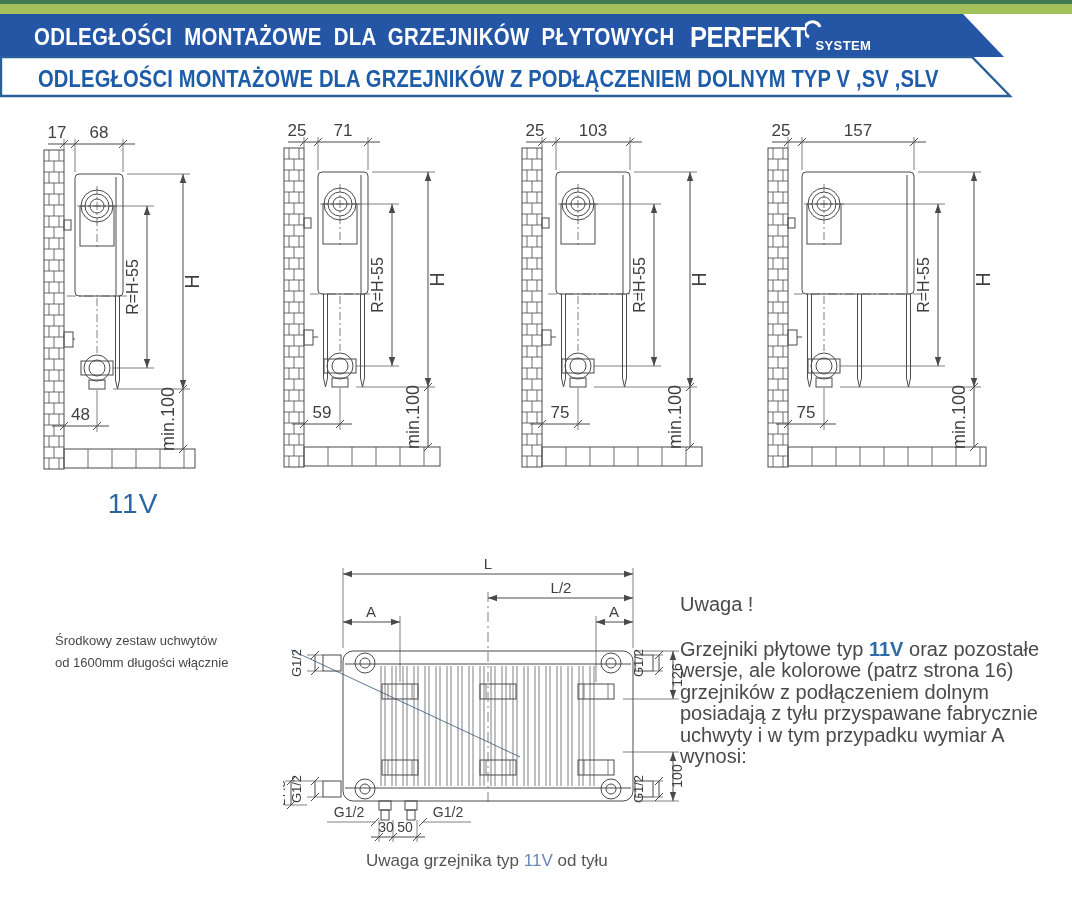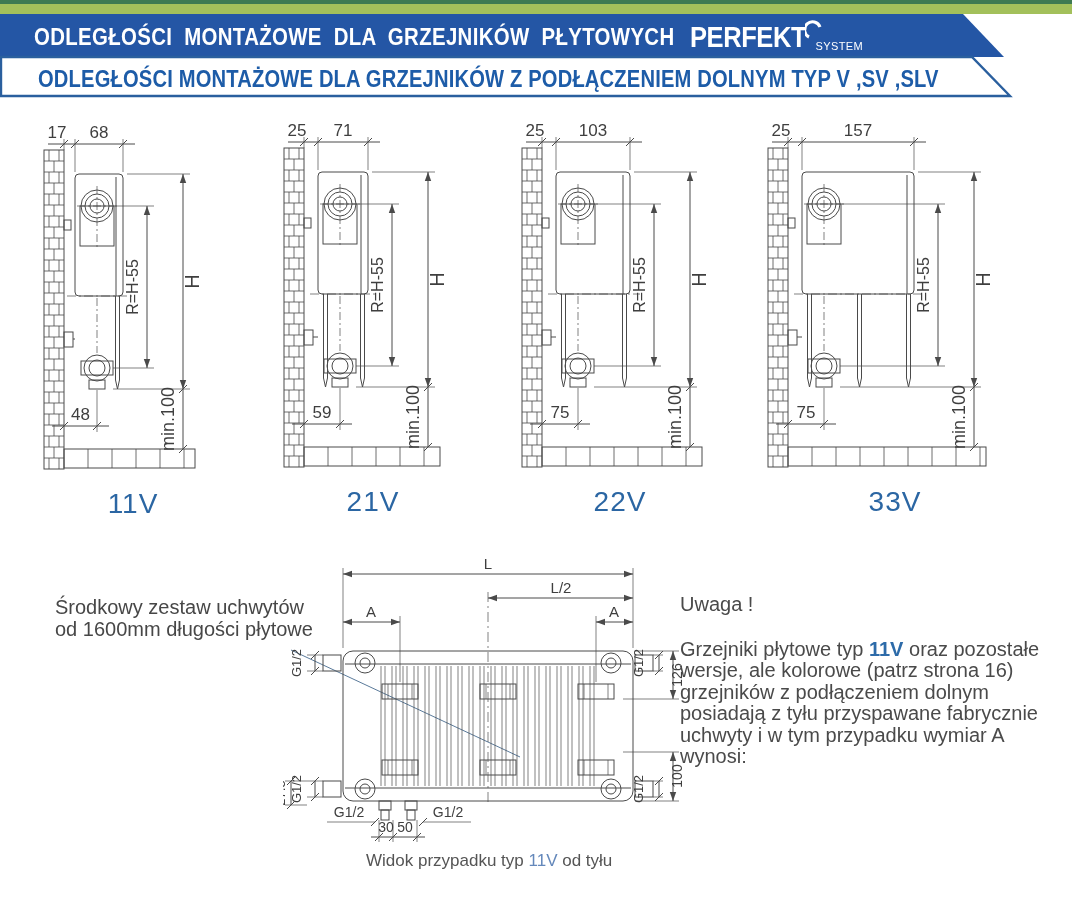--- a/index.html
+++ b/index.html
@@ -5,25 +5,25 @@
 *{margin:0;padding:0;box-sizing:border-box}
 html,body{width:1072px;height:898px;background:#fff;font-family:"Liberation Sans",sans-serif;overflow:hidden}
 .stage{position:absolute;left:0;top:0;width:1072px;height:756px;background:#fff}
 .strip-dark{position:absolute;top:0;left:0;width:1072px;height:4px;background:#3e7a52}
 .strip-green{position:absolute;top:4px;left:0;width:1072px;height:10px;background:#a3c05b}
 .banners{position:absolute;top:0;left:0}
 .main-title{position:absolute;left:34px;top:23px;font-size:24px;font-weight:700;color:#fff;white-space:nowrap;transform:scaleX(.85);transform-origin:left center;word-spacing:7px;letter-spacing:.4px}
 .brand{position:absolute;left:690px;top:20px;color:#fff;white-space:nowrap}
 .brand-main{font-size:30px;font-weight:800;letter-spacing:-.5px;display:inline-block;transform:scaleX(.85);transform-origin:left center}
 .brand-curl{position:relative;left:-26px;top:-8px}
-.brand-sub{font-size:11px;font-weight:400;letter-spacing:.4px;position:relative;left:-40px;top:3px}
+.brand-sub{font-size:13px;font-weight:700;letter-spacing:.4px;position:relative;left:-40px;top:3px}
 .sub-title{position:absolute;left:38px;top:65px;font-size:24px;font-weight:700;color:#1d5ca8;white-space:nowrap;transform:scaleX(.84);transform-origin:left center;letter-spacing:.2px}
 .diag{position:absolute}
 .type-label{margin-top:10px;text-align:center;font-size:28px;color:#2b66a3;letter-spacing:1px}
-.note-left{position:absolute;left:55px;top:597px;font-size:20px;line-height:21.5px;color:#474747}
+.note-left{position:absolute;left:55px;top:630px;font-size:13px;line-height:21.5px;color:#474747}
 .leader{position:absolute;left:0;top:0;pointer-events:none}
 .rear-wrap{position:absolute;left:283px;top:556px}
 .caption{position:absolute;left:366px;top:851px;font-size:17px;color:#555}
 .cap-blue{color:#6488bb}
 .note-right{position:absolute;left:680px;top:594px;width:392px;font-size:20px;line-height:21.5px;color:#4a4a4a}
 .warn-title{margin-bottom:23px}
 .warn-para{margin-bottom:10px}
 .spec{margin-bottom:7px}
 .tok{color:#2d6ba9;font-weight:700}
 svg text{font-family:"Liberation Sans",sans-serif}
@@ -319,21 +319,20 @@
         <line x1="170" y1="265" x2="170" y2="325" stroke="#4a4a4a" stroke-width="1"></line>
         <line x1="166" y1="269" x2="174" y2="261" stroke="#4a4a4a" stroke-width="1"></line>
         <line x1="166" y1="329" x2="174" y2="321" stroke="#4a4a4a" stroke-width="1"></line>
         <text x="161" y="295" fill="#3f3f3f" font-size="18" text-anchor="middle" transform="rotate(-90 161 295)">min.100</text>
         <line x1="34" y1="302" x2="94" y2="302" stroke="#4a4a4a" stroke-width="1"></line>
         <line x1="42" y1="306" x2="50" y2="298" stroke="#4a4a4a" stroke-width="1"></line>
         <line x1="78" y1="306" x2="86" y2="298" stroke="#4a4a4a" stroke-width="1"></line>
         <line x1="82" y1="266" x2="82" y2="308" stroke="#4a4a4a" stroke-width="0.7"></line>
         <text x="64" y="296" fill="#3f3f3f" font-size="17" text-anchor="middle">59</text>
       </svg>
-    <div class="type-label">21V</div>
   </div>
   <div class="diag" style="left:496px;top:122px;width:248px">
     <svg id="sv2" width="248" height="350" viewBox="0 0 248 350">
         <rect x="26" y="26" width="20" height="319" fill="none" stroke="#4a4a4a" stroke-width="1"></rect>
         <line x1="31" y1="26" x2="31" y2="37" stroke="#4a4a4a" stroke-width="0.8"></line>
         <line x1="41" y1="26" x2="41" y2="37" stroke="#4a4a4a" stroke-width="0.8"></line>
         <line x1="26" y1="37" x2="46" y2="37" stroke="#4a4a4a" stroke-width="0.8"></line>
         <line x1="36" y1="37" x2="36" y2="48" stroke="#4a4a4a" stroke-width="0.8"></line>
         <line x1="26" y1="48" x2="46" y2="48" stroke="#4a4a4a" stroke-width="0.8"></line>
         <line x1="31" y1="48" x2="31" y2="59" stroke="#4a4a4a" stroke-width="0.8"></line>
@@ -457,21 +456,20 @@
         <line x1="194" y1="265" x2="194" y2="325" stroke="#4a4a4a" stroke-width="1"></line>
         <line x1="190" y1="269" x2="198" y2="261" stroke="#4a4a4a" stroke-width="1"></line>
         <line x1="190" y1="329" x2="198" y2="321" stroke="#4a4a4a" stroke-width="1"></line>
         <text x="185" y="295" fill="#3f3f3f" font-size="18" text-anchor="middle" transform="rotate(-90 185 295)">min.100</text>
         <line x1="34" y1="302" x2="94" y2="302" stroke="#4a4a4a" stroke-width="1"></line>
         <line x1="42" y1="306" x2="50" y2="298" stroke="#4a4a4a" stroke-width="1"></line>
         <line x1="78" y1="306" x2="86" y2="298" stroke="#4a4a4a" stroke-width="1"></line>
         <line x1="82" y1="266" x2="82" y2="308" stroke="#4a4a4a" stroke-width="0.7"></line>
         <text x="64" y="296" fill="#3f3f3f" font-size="17" text-anchor="middle">75</text>
       </svg>
-    <div class="type-label">22V</div>
   </div>
   <div class="diag" style="left:742px;top:122px;width:306px">
     <svg id="sv3" width="306" height="350" viewBox="0 0 306 350">
         <rect x="26" y="26" width="20" height="319" fill="none" stroke="#4a4a4a" stroke-width="1"></rect>
         <line x1="31" y1="26" x2="31" y2="37" stroke="#4a4a4a" stroke-width="0.8"></line>
         <line x1="41" y1="26" x2="41" y2="37" stroke="#4a4a4a" stroke-width="0.8"></line>
         <line x1="26" y1="37" x2="46" y2="37" stroke="#4a4a4a" stroke-width="0.8"></line>
         <line x1="36" y1="37" x2="36" y2="48" stroke="#4a4a4a" stroke-width="0.8"></line>
         <line x1="26" y1="48" x2="46" y2="48" stroke="#4a4a4a" stroke-width="0.8"></line>
         <line x1="31" y1="48" x2="31" y2="59" stroke="#4a4a4a" stroke-width="0.8"></line>
@@ -600,26 +598,25 @@
         <line x1="232" y1="265" x2="232" y2="325" stroke="#4a4a4a" stroke-width="1"></line>
         <line x1="228" y1="269" x2="236" y2="261" stroke="#4a4a4a" stroke-width="1"></line>
         <line x1="228" y1="329" x2="236" y2="321" stroke="#4a4a4a" stroke-width="1"></line>
         <text x="223" y="295" fill="#3f3f3f" font-size="18" text-anchor="middle" transform="rotate(-90 223 295)">min.100</text>
         <line x1="34" y1="302" x2="94" y2="302" stroke="#4a4a4a" stroke-width="1"></line>
         <line x1="42" y1="306" x2="50" y2="298" stroke="#4a4a4a" stroke-width="1"></line>
         <line x1="78" y1="306" x2="86" y2="298" stroke="#4a4a4a" stroke-width="1"></line>
         <line x1="82" y1="266" x2="82" y2="308" stroke="#4a4a4a" stroke-width="0.7"></line>
         <text x="64" y="296" fill="#3f3f3f" font-size="17" text-anchor="middle">75</text>
       </svg>
-    <div class="type-label">33V</div>
   </div>
 
   <div class="note-left">
     <div>Środkowy zestaw uchwytów</div>
-    <div>od 1600mm długości płytowe</div>
+    <div>od 1600mm długości włącznie</div>
   </div>
 
   <svg class="leader" width="1072" height="898" viewBox="0 0 1072 898">
     <line x1="291" y1="650" x2="520" y2="757" stroke="#5a7a9a" stroke-width="1"></line>
   </svg>
 
   <div class="rear-wrap">
     <svg id="rv" width="400" height="300" viewBox="0 0 400 300">
         <rect x="60" y="95" width="290" height="150" fill="none" stroke="#4a4a4a" stroke-width="1" rx="10"></rect>
         <line x1="62" y1="108" x2="348" y2="108" stroke="#4a4a4a" stroke-width="1"></line>
@@ -773,21 +770,21 @@
         <line x1="44" y1="266" x2="92" y2="266" stroke="#4a4a4a" stroke-width="0.7"></line>
         <line x1="88" y1="270" x2="96" y2="262" stroke="#4a4a4a" stroke-width="1"></line>
         <text x="66" y="261" fill="#3f3f3f" font-size="14" text-anchor="middle">G1/2</text>
         <line x1="140" y1="266" x2="188" y2="266" stroke="#4a4a4a" stroke-width="0.7"></line>
         <line x1="136" y1="270" x2="144" y2="262" stroke="#4a4a4a" stroke-width="1"></line>
         <text x="165" y="261" fill="#3f3f3f" font-size="14" text-anchor="middle">G1/2</text>
       </svg>
   </div>
 
   <div class="caption">
-    <span>Widok przypadku typ </span><span class="cap-blue">11V</span><span> od tyłu</span>
+    <span>Uwaga grzejnika typ </span><span class="cap-blue">11V</span><span> od tyłu</span>
   </div>
 
   <div class="note-right">
     <div class="warn-title">Uwaga !</div>
     <p class="warn-para">
       <span>Grzejniki płytowe typ </span><span class="tok">11V</span><span> oraz pozostałe wersje, ale kolorowe (patrz strona 16) grzejników z podłączeniem dolnym posiadają z tyłu przyspawane fabrycznie uchwyty i w tym przypadku wymiar A wynosi:</span>
     </p>
   </div>
 
 </div>

